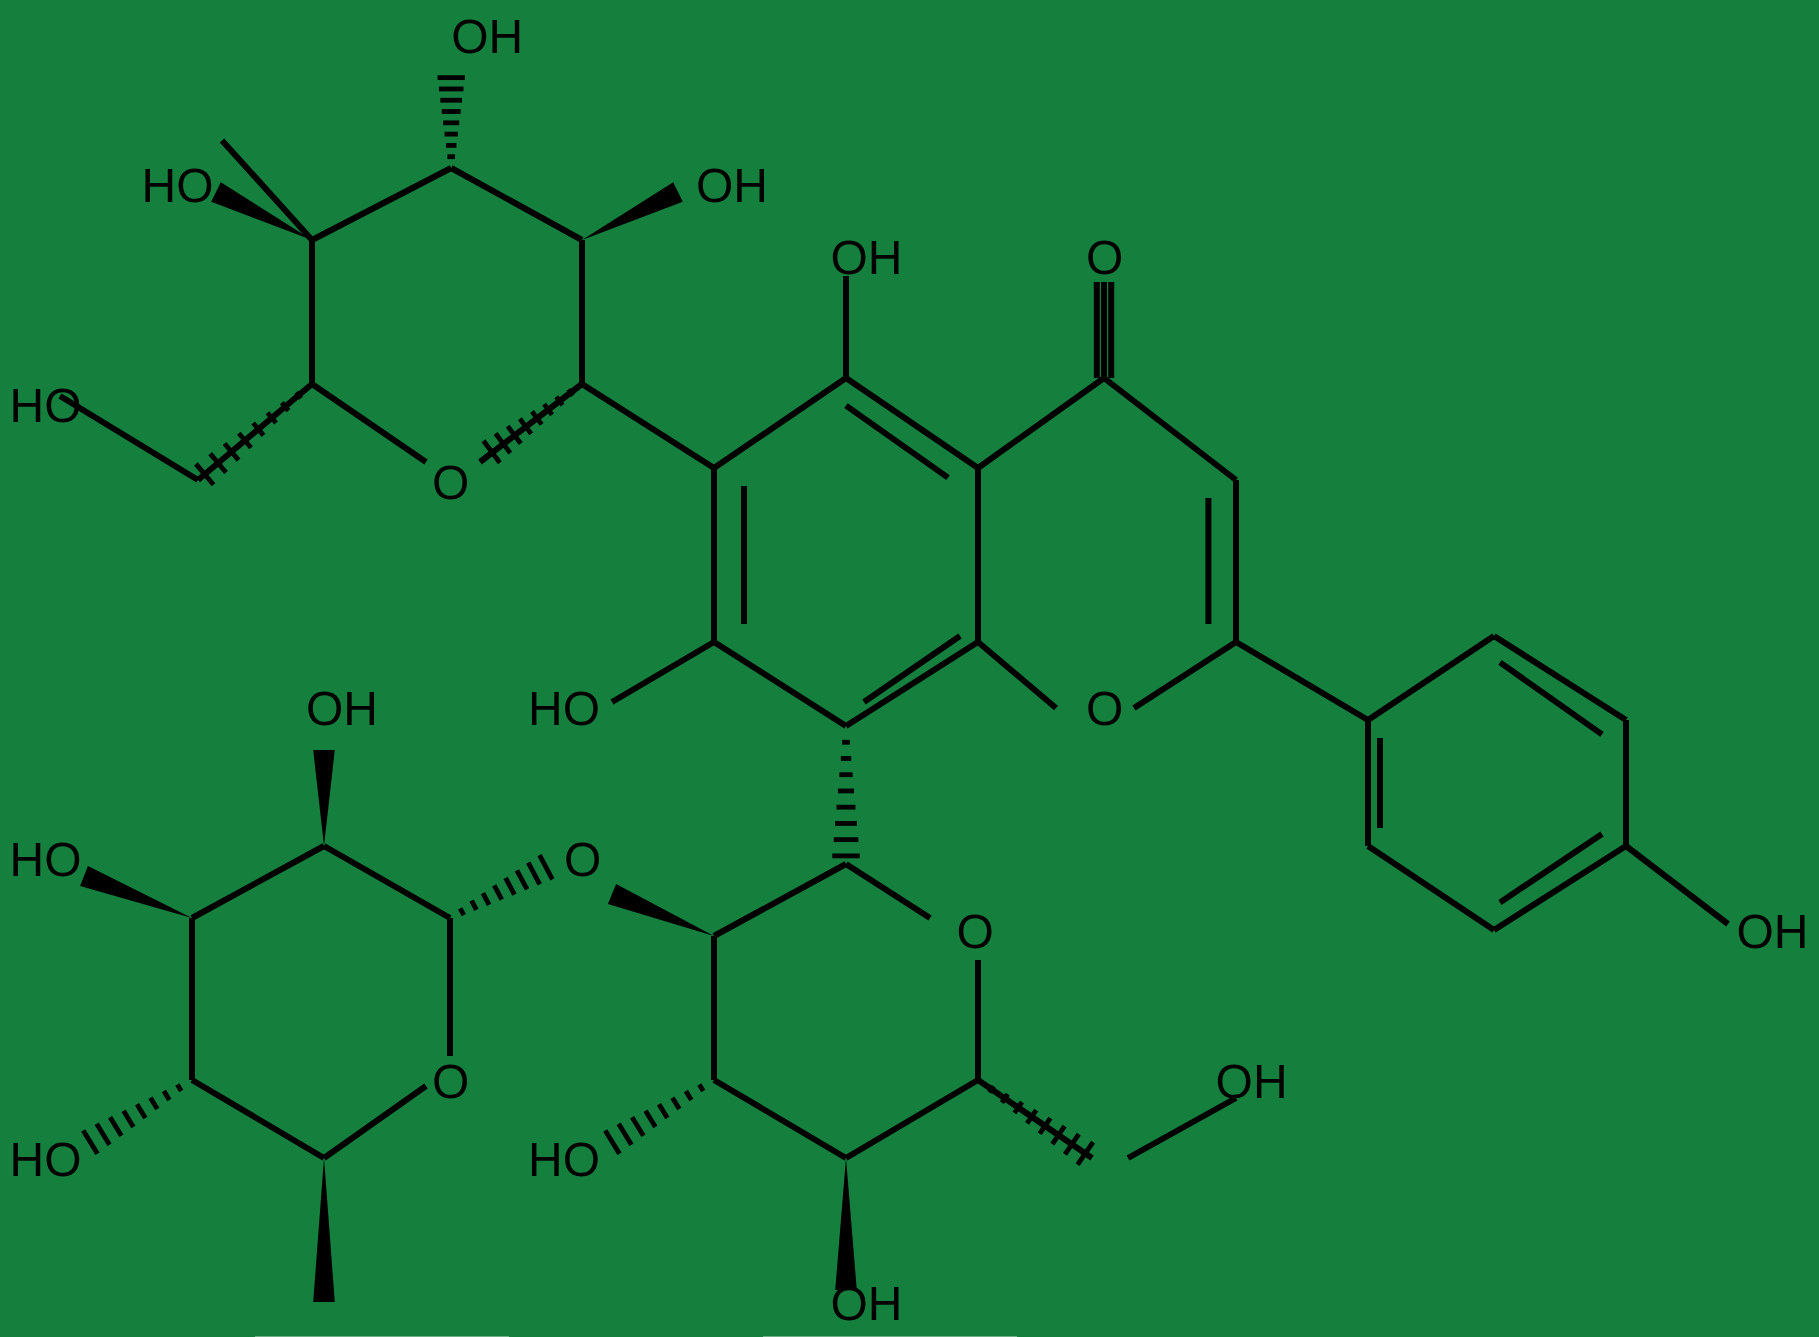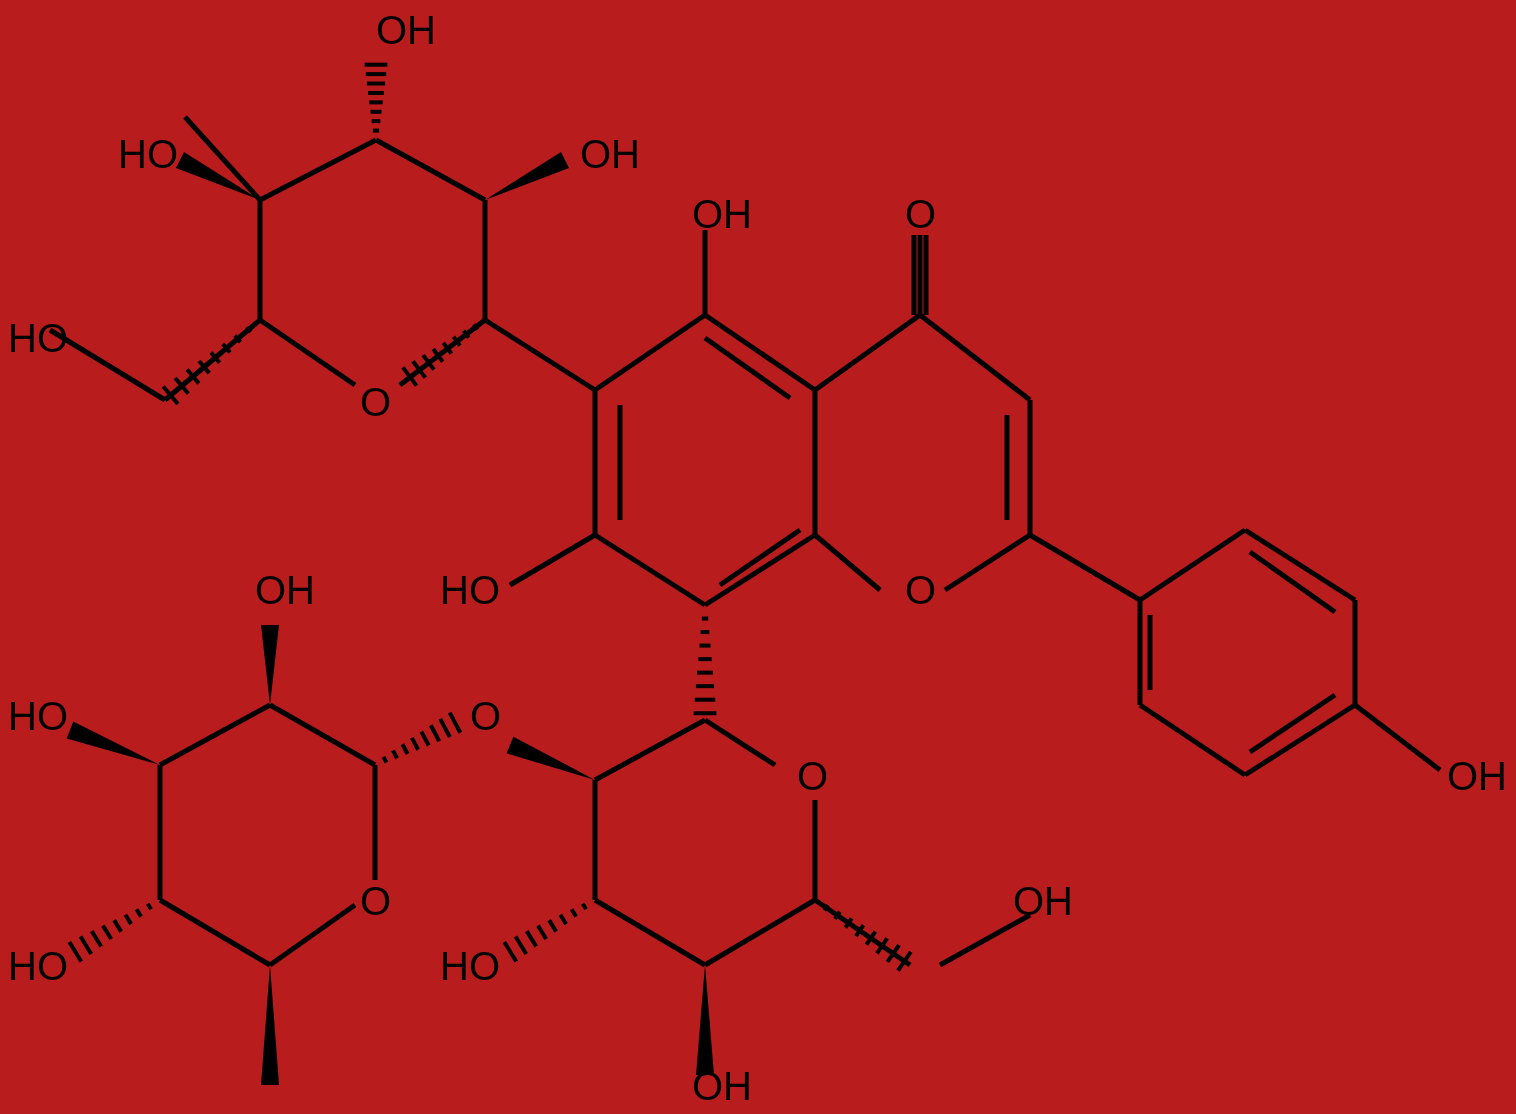--- a/index.html
+++ b/index.html
@@ -1,16 +1,16 @@
 <!DOCTYPE html>
 <html><head>
 <meta charset="utf-8">
 <style>
   html, body { margin:0; padding:0; background:#ffffff; }
-  #canvas { position:relative; width:1516px; height:1114px; overflow:hidden; background:#b91c1c; }
+  #canvas { position:relative; width:1516px; height:1114px; overflow:hidden; background:#15803d; }
   svg { position:absolute; left:0; top:0; }
   .atom-label { font-family:"Liberation Sans", sans-serif; font-size:40px; fill:#000000; }
 </style>
 </head>
 <body>
 
 <div id="canvas">
   <svg id="mol" width="1516" height="1114" viewBox="0 0 1516 1114">
       <line x1="185" y1="117" x2="260" y2="200" stroke="#000000" stroke-width="5" stroke-linecap="butt"></line>
       <line x1="260" y1="200" x2="260" y2="320" stroke="#000000" stroke-width="5" stroke-linecap="butt"></line>

